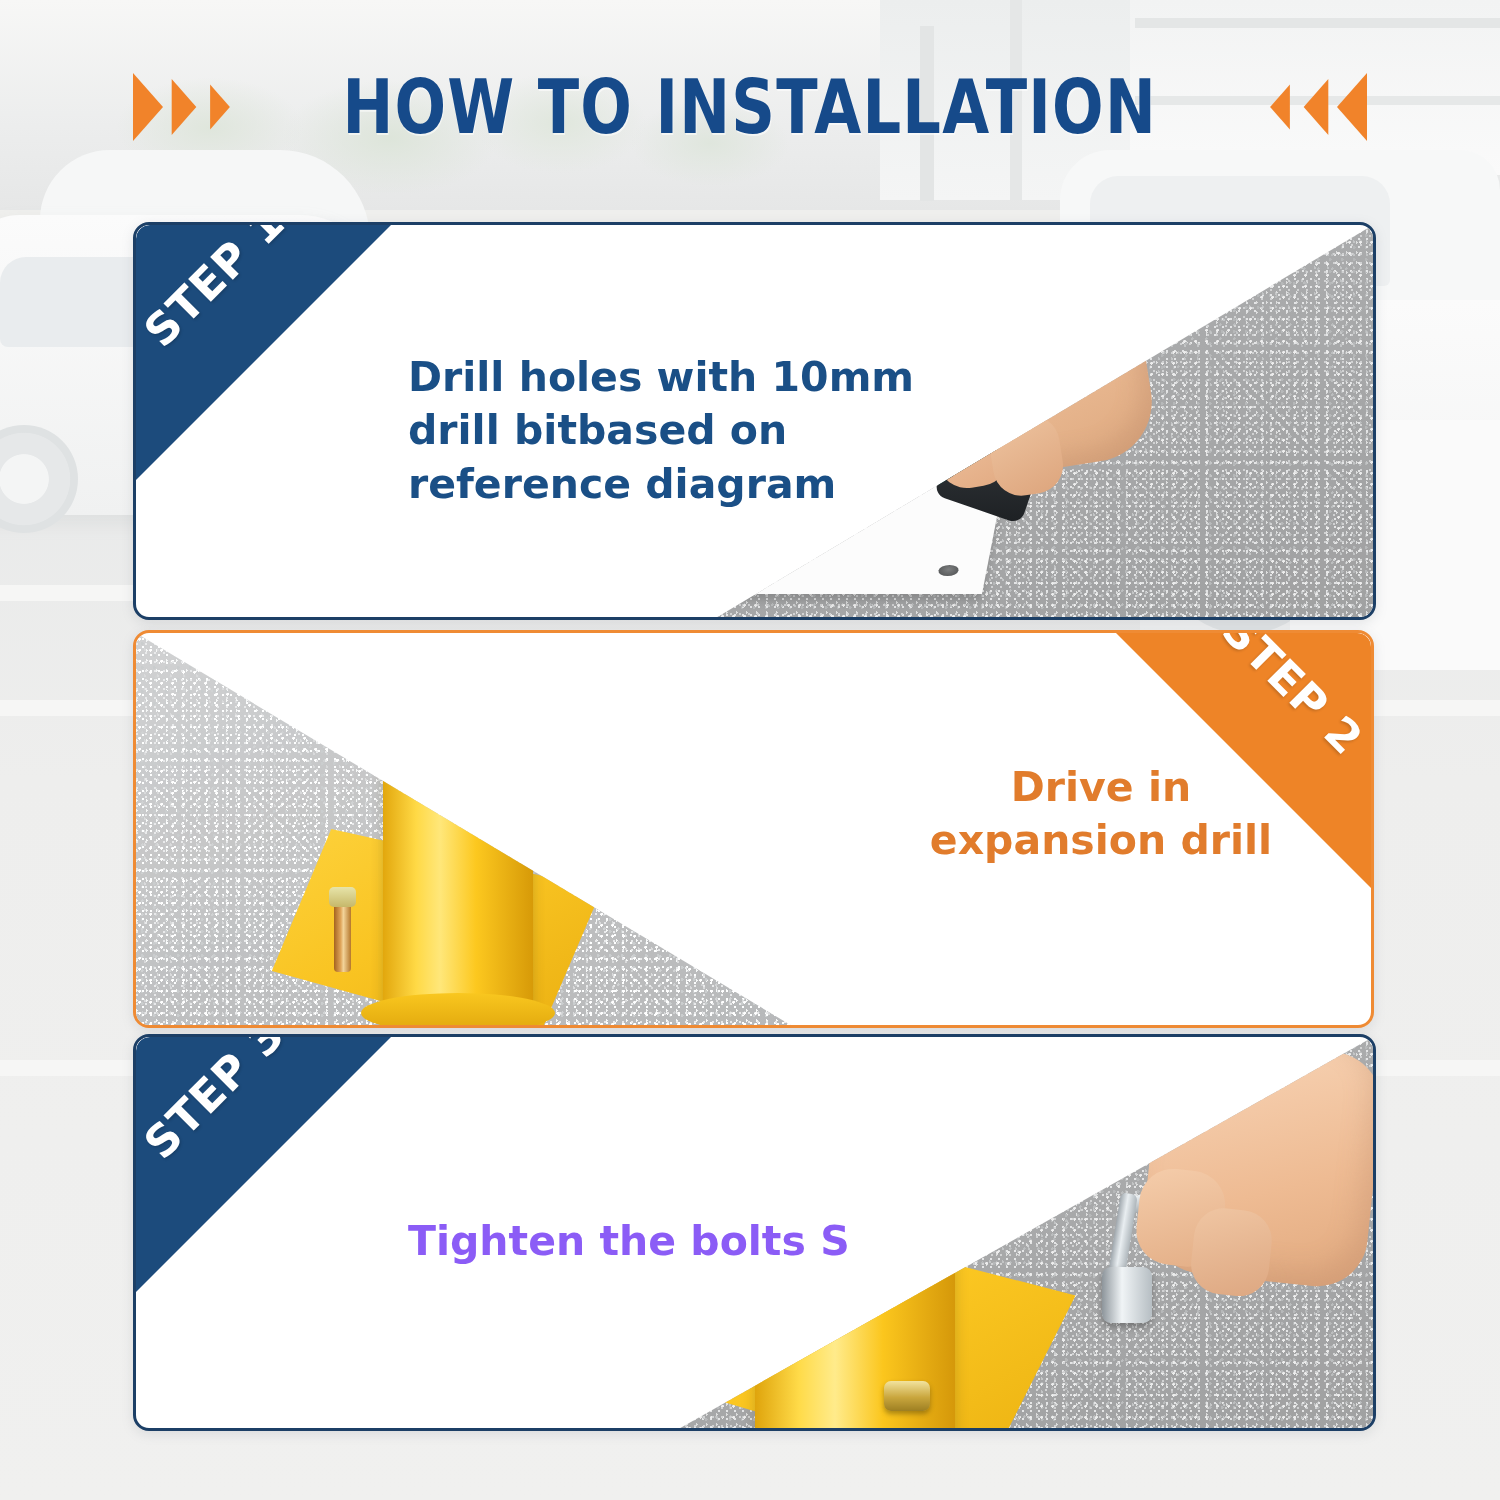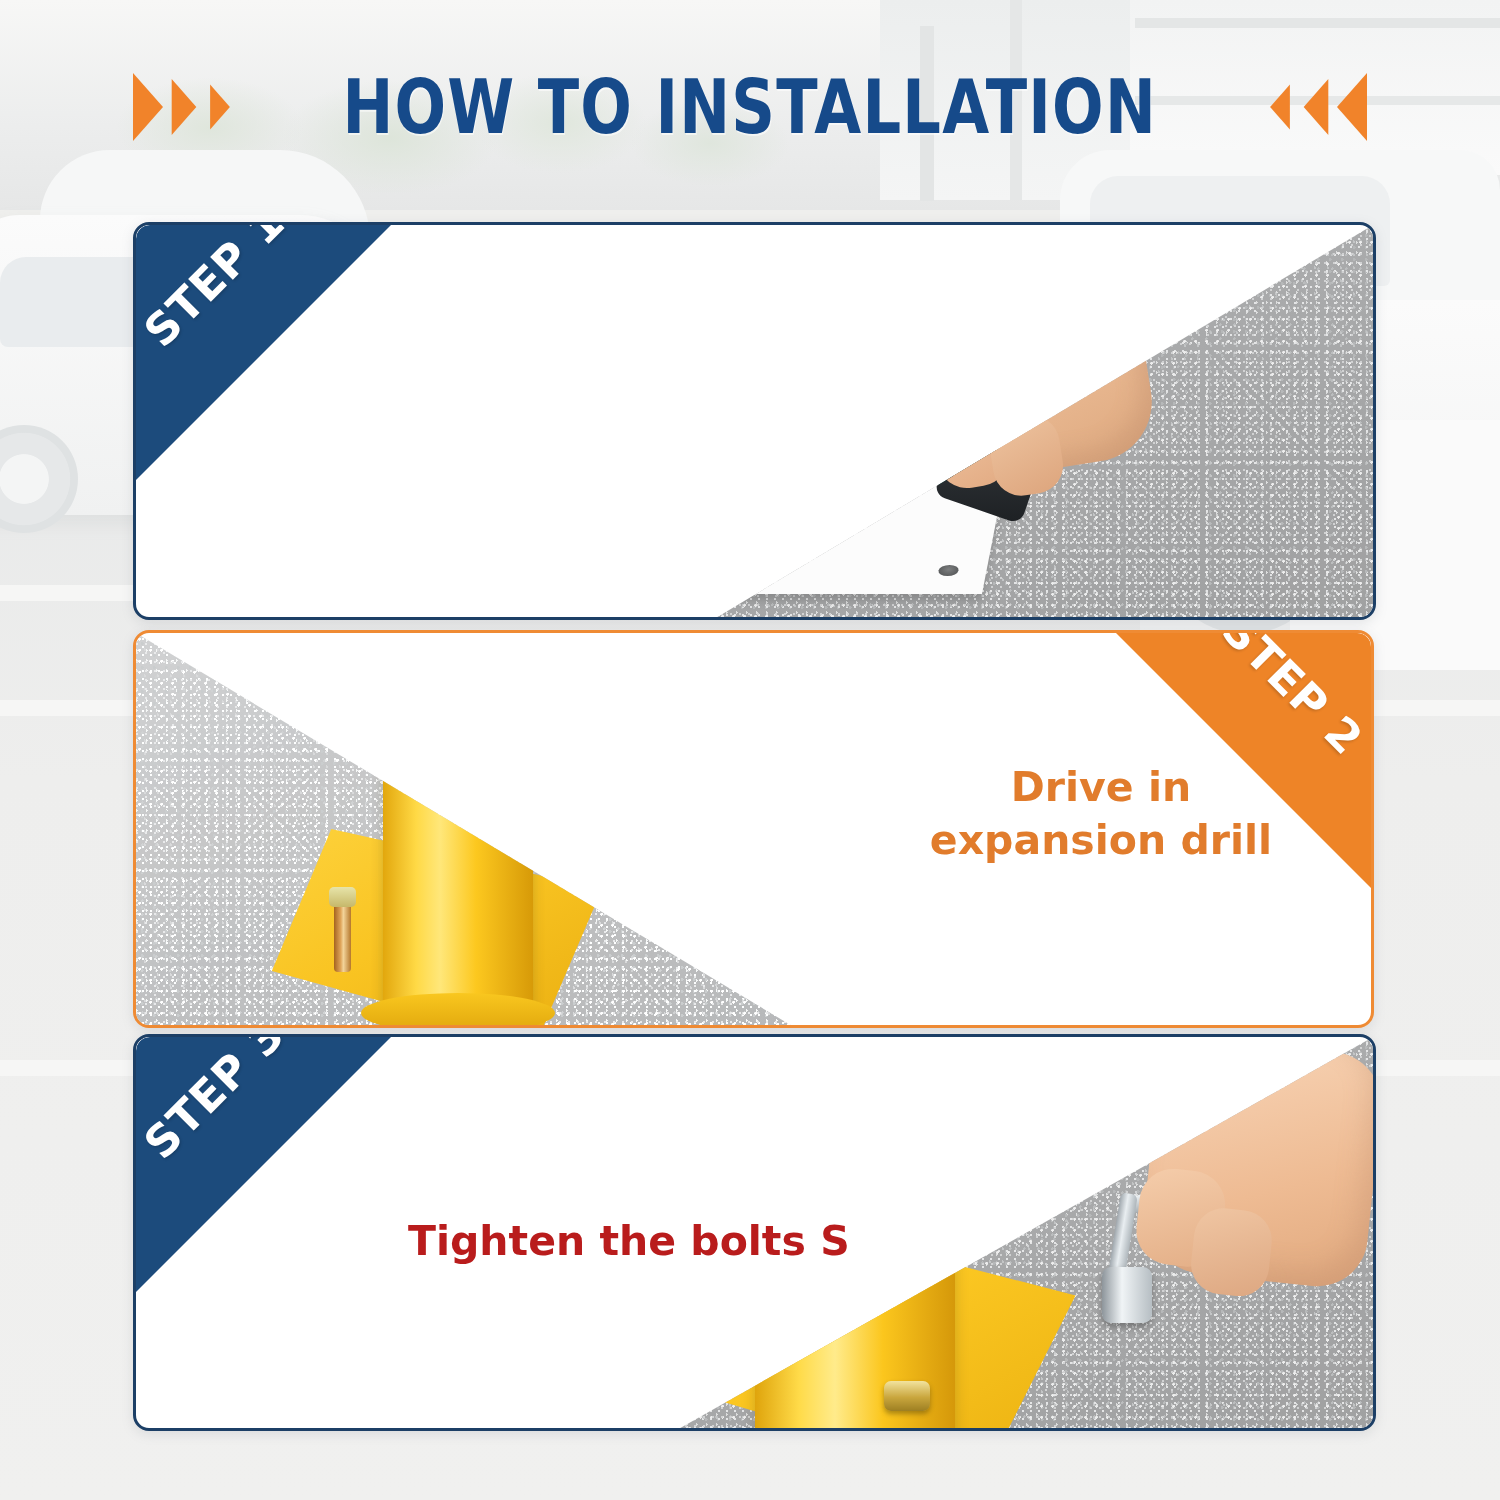--- a/index.html
+++ b/index.html
@@ -194,21 +194,21 @@
   .corner.tr.rounded{border-top-right-radius:14px;}
   .steplbl{position:absolute;color:#fff;font-weight:700;font-size:44px;letter-spacing:1px;
         text-shadow:0 2px 3px rgba(0,0,0,.18);white-space:nowrap;}
   .corner.tl .steplbl{left:16px;top:88px;transform:rotate(-45deg);transform-origin:left center;}
   .corner.tr .steplbl{right:16px;top:88px;transform:rotate(45deg);transform-origin:right center;}
 
   
   .caption{position:absolute;font-weight:700;line-height:1.30;white-space:pre-line;}
   .cap1{left:272px;top:126px;font-size:41px;color:#1a4f86;}
   .cap2{left:705px;top:128px;width:520px;font-size:41px;color:#e17c2c;text-align:center;}
-  .cap3{left:272px;top:178px;font-size:41px;color:#b91c1c;}
+  .cap3{left:272px;top:178px;font-size:41px;color:#8b5cf6;}
 </style>
 </head>
 <body>
 
 <div class="bg">
   <div class="sky"></div>
   <div class="bldg b1"></div>
   <div class="bldg b2"></div>
   <div class="bldg b3"></div>
   <div class="bldg b4"></div>
@@ -265,20 +265,23 @@
       <div class="nose"></div>
       <div class="grip"></div>
       <div class="batt"></div>
       <div class="trig"></div>
     </div>
     <div class="hand1">
       <div class="fing"></div>
       <div class="fing2"></div>
     </div>
   </div>
+  <div class="caption cap1">Drill holes with 10mm
+drill bitbased on
+reference diagram</div>
   <div class="corner tl rounded">
     <div class="tri"></div>
     <div class="steplbl">STEP 1</div>
   </div>
 </div>
 
 <div class="card orange" id="card2">
   <div class="photo left">
     <div class="concrete light"></div>
     <div class="base2"></div>

